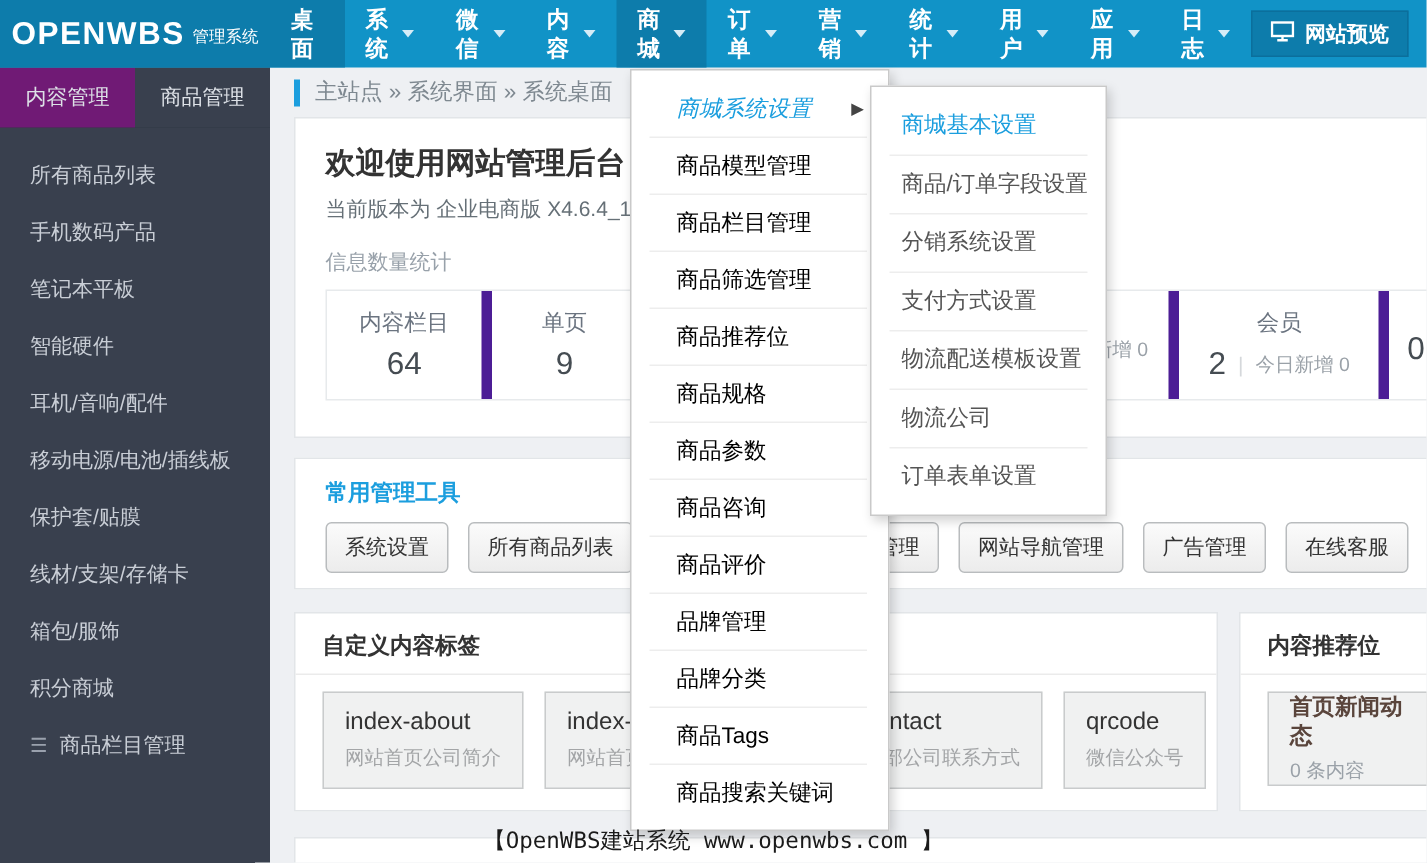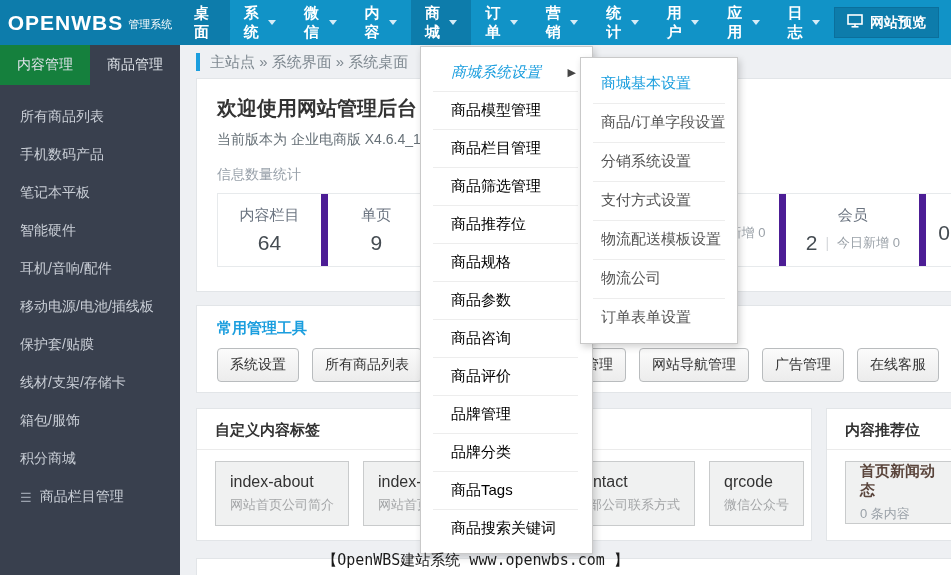--- a/index.html
+++ b/index.html
@@ -14,21 +14,21 @@
   .nav-item { display:flex; align-items:center; padding:0 14px; color:#fff; font-size:15px; font-weight:bold; cursor:pointer; }
   .nav-item.active { background:#0d7cab; }
   .caret { display:inline-block; width:0; height:0; border-left:4px solid transparent; border-right:4px solid transparent; border-top:5px solid #d6ecf7; margin-left:7px; }
   .preview-btn { margin:7px 12px 7px auto; background:#0d7cab; border:1px solid #0b6f9c; color:#fff; font-size:14px; font-weight:bold; display:flex; align-items:center; padding:0 12px; cursor:pointer; }
   .monitor-icon { margin-right:7px; display:inline-block; }
 
   
   .sidebar { position:absolute; left:0; top:45px; width:180px; height:530px; background:#39404e; z-index:10; }
   .side-tabs { display:flex; height:40px; background:#2a303a; }
   .side-tab { flex:1; display:flex; align-items:center; justify-content:center; color:#dde1e7; font-size:14px; cursor:pointer; }
-  .side-tab.inactive { background:#15803d; }
+  .side-tab.inactive { background:#701a75; }
   .side-tab.active { background:#39404e; }
   .side-items { padding-top:13px; }
   .side-item { height:38px; display:flex; align-items:center; padding-left:20px; color:#c9ced6; font-size:14px; cursor:pointer; }
   .list-icon { color:#9aa1ad; margin-right:8px; font-size:13px; }
 
   
   .main { position:absolute; left:180px; top:45px; width:771px; height:530px; background:#eef0f3; overflow:hidden; }
   .breadcrumb { position:absolute; left:16px; top:8px; border-left:4px solid #1b9ede; padding-left:10px; color:#7e8890; font-size:15px; line-height:18px; }
   .card { position:absolute; background:#fff; border:1px solid #e2e5e8; }
   .card-welcome { left:16px; top:33px; right:-20px; height:214px; padding:16px 20px; }

